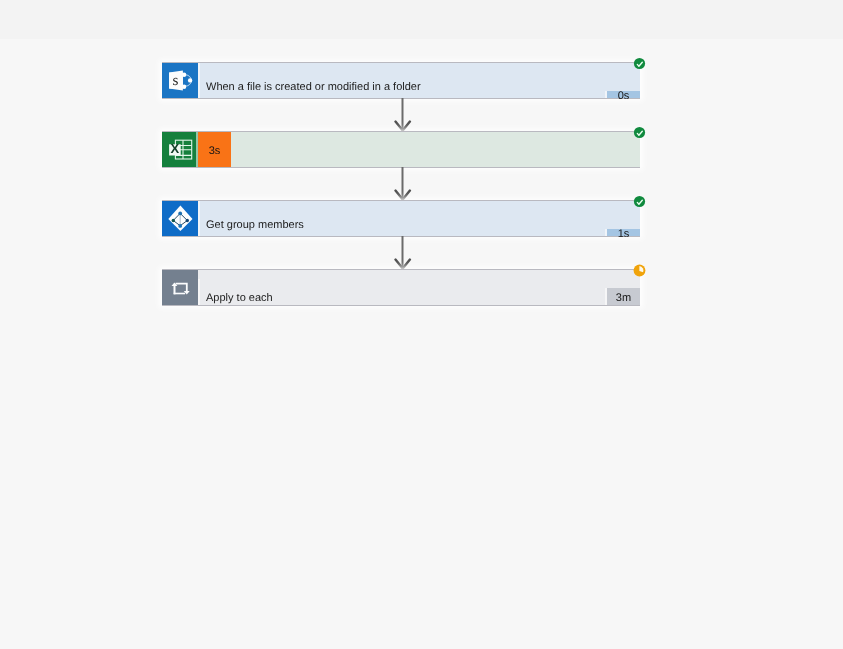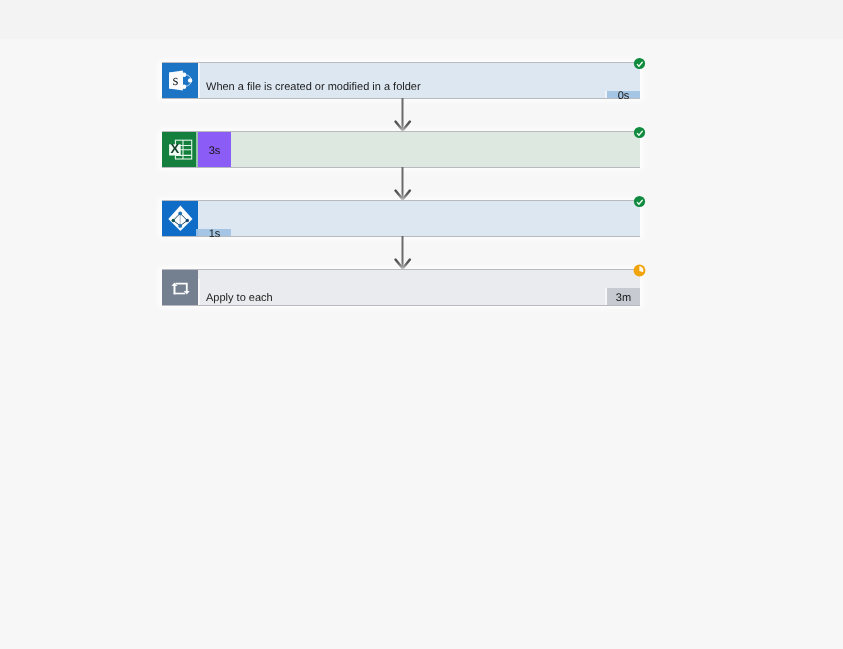--- a/index.html
+++ b/index.html
@@ -28,21 +28,21 @@
        color:#141414;position:relative;line-height:14px;padding-top:3px;}
   .dur:before{content:"";position:absolute;left:-2px;top:0;width:2px;height:100%;background:rgba(255,255,255,0.55);}
 
   .badge{position:absolute;right:-5.5px;top:-6.2px;width:13px;height:13px;}
   .badge svg{display:block;width:13px;height:13px;}
 
   .gap{height:34px;position:relative;}
   .gap svg{position:absolute;left:0;top:0;display:block;}
 
   .c-blue{background:#dde7f2;}  .d-blue{background:#a4c5e3;margin-top:28px;}
-  .c-green{background:#dde8e1;} .d-green{background:#8b5cf6;}
+  .c-green{background:#dde8e1;} .d-green{background:#f97316;}
   .c-gray{background:#eaebee;align-items:flex-end;}  .d-gray{background:#c7cad1;}
   .i-sharepoint{background:#1b75c4;}
   .i-excel{background:#15803d;}
   .i-azuread{background:#0f6cc7;}
   .i-loop{background:#74808f;}
 </style>
 </head>
 <body>
 
 <div class="topbar"></div>
@@ -114,20 +114,21 @@
           <svg viewBox="0 0 35 35">
             <path d="M17.9 4.6 L30 17.9 L17.9 30.1 L5.8 17.9 Z" fill="#fcfdfe"></path>
             <path d="M10.7 19.5 L17.7 12.4 L24.8 19.5 L17.7 24.7 Z" fill="none" stroke="#113756" stroke-width="0.9"></path>
             <rect x="17" y="12.4" width="1.5" height="12.6" fill="#c3ced8"></rect>
             <circle cx="17.7" cy="12.4" r="1.9" fill="#1d6fb0"></circle>
             <circle cx="17.7" cy="24.9" r="1.9" fill="#1b72b8"></circle>
             <circle cx="10.8" cy="19.5" r="1.7" fill="#11564d"></circle>
             <circle cx="24.8" cy="19.5" r="1.7" fill="#17456f"></circle>
           </svg>
         </div>
+        <div class="title">Get group members</div>
         <div class="dur d-blue">1s</div>
       </div>
       <div class="badge">
         <svg viewBox="0 0 13 13">
           <circle cx="6.5" cy="6.5" r="5.6" fill="#108a3e"></circle>
           <path d="M4.3 7.4 L5.9 9.2 L9.3 5.2" fill="none" stroke="#eafff0" stroke-width="1.35" stroke-linecap="round" stroke-linejoin="round"></path>
         </svg>
       </div>
     </div>
 

